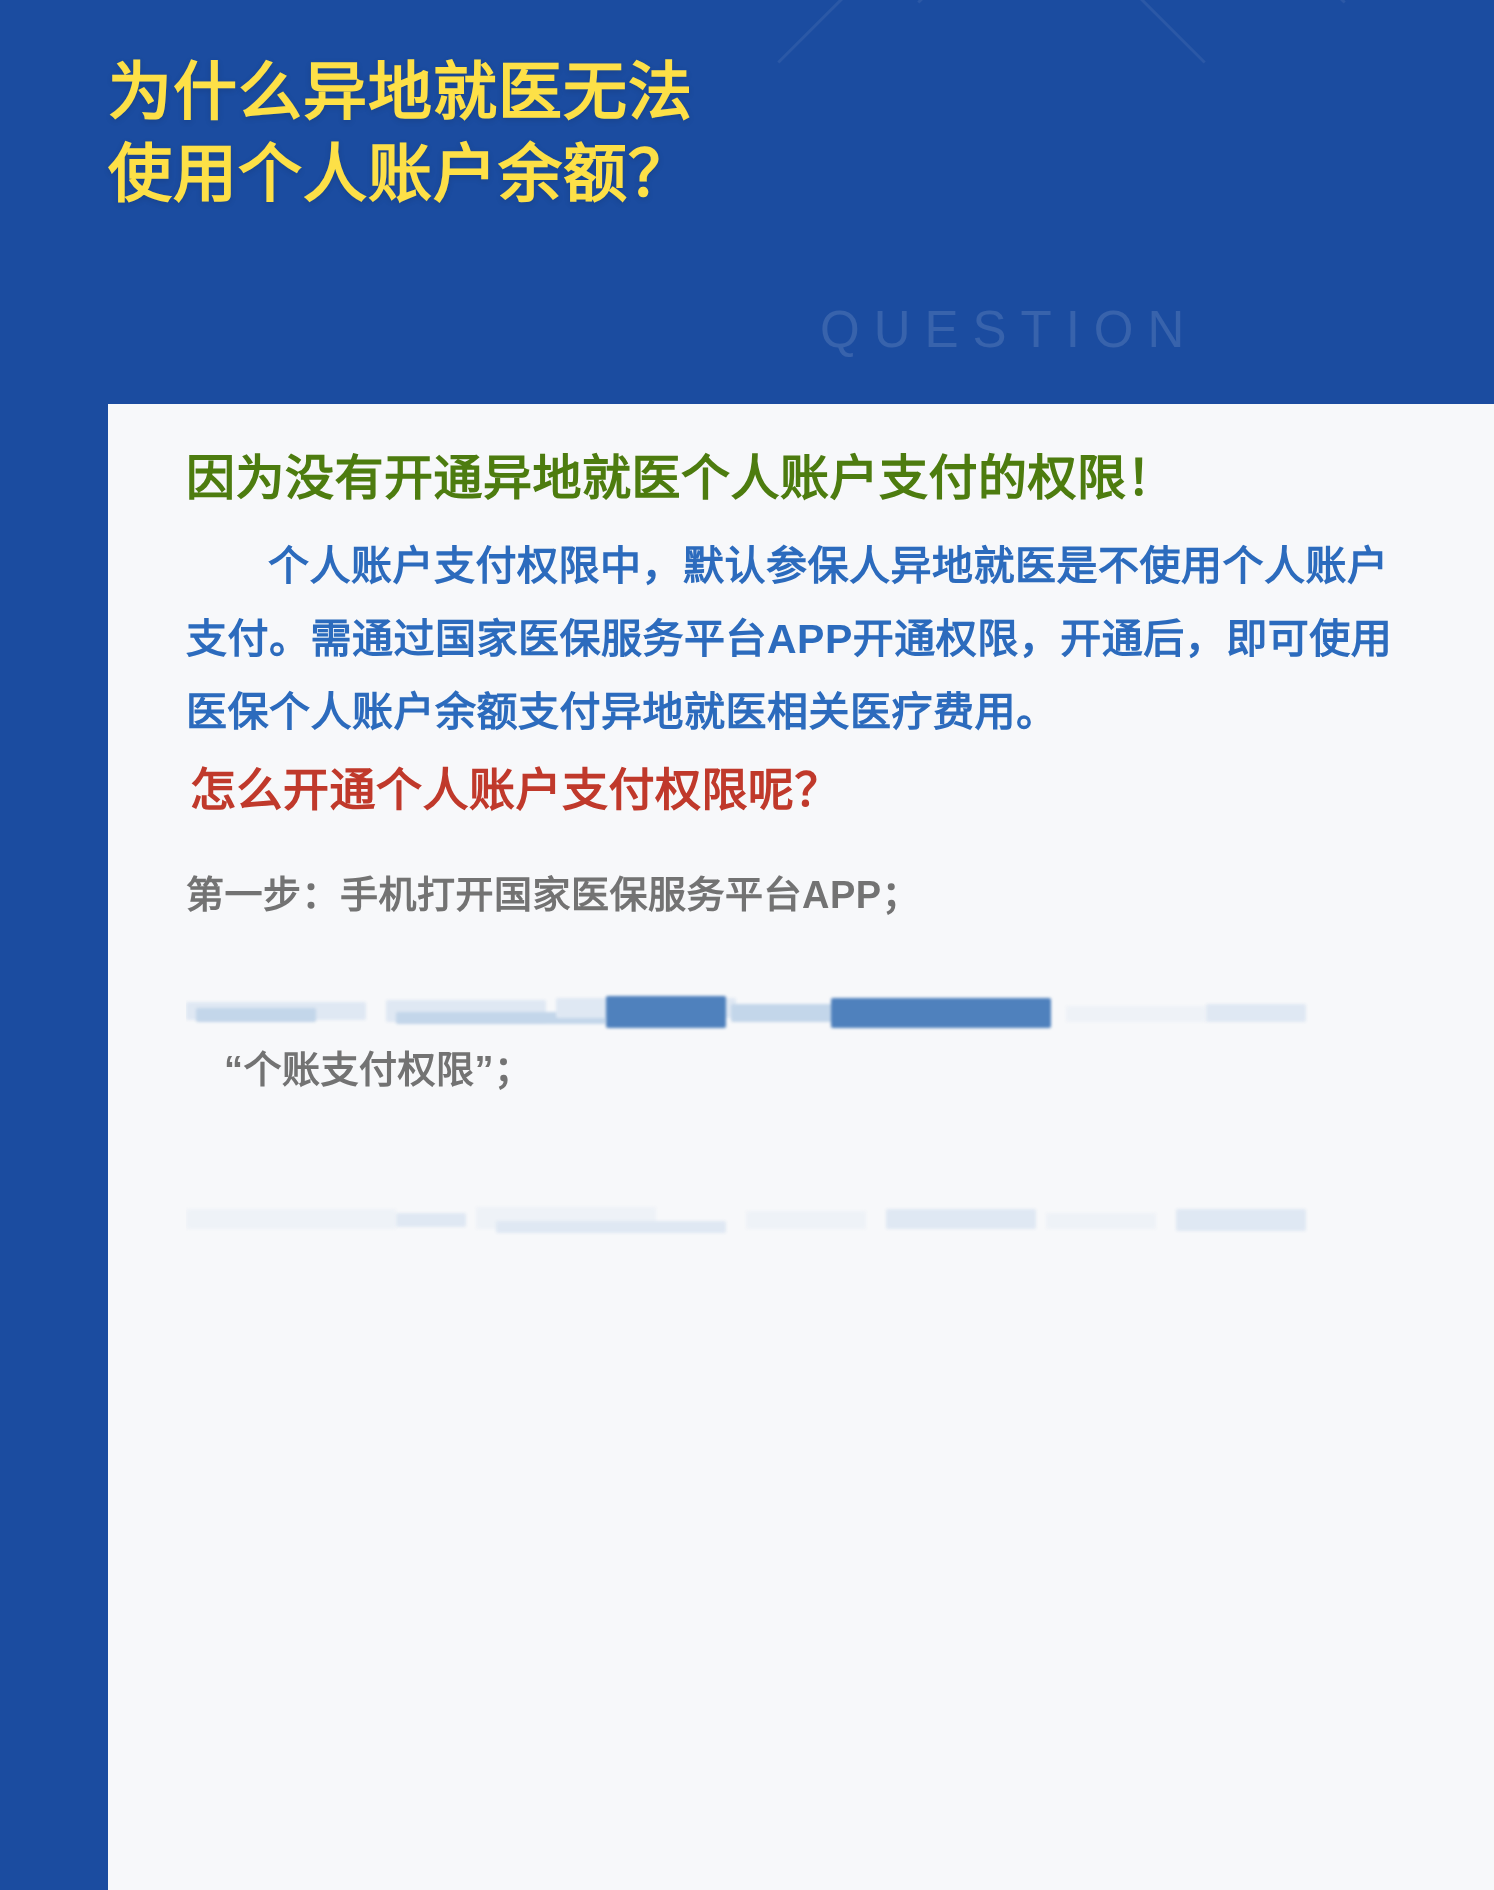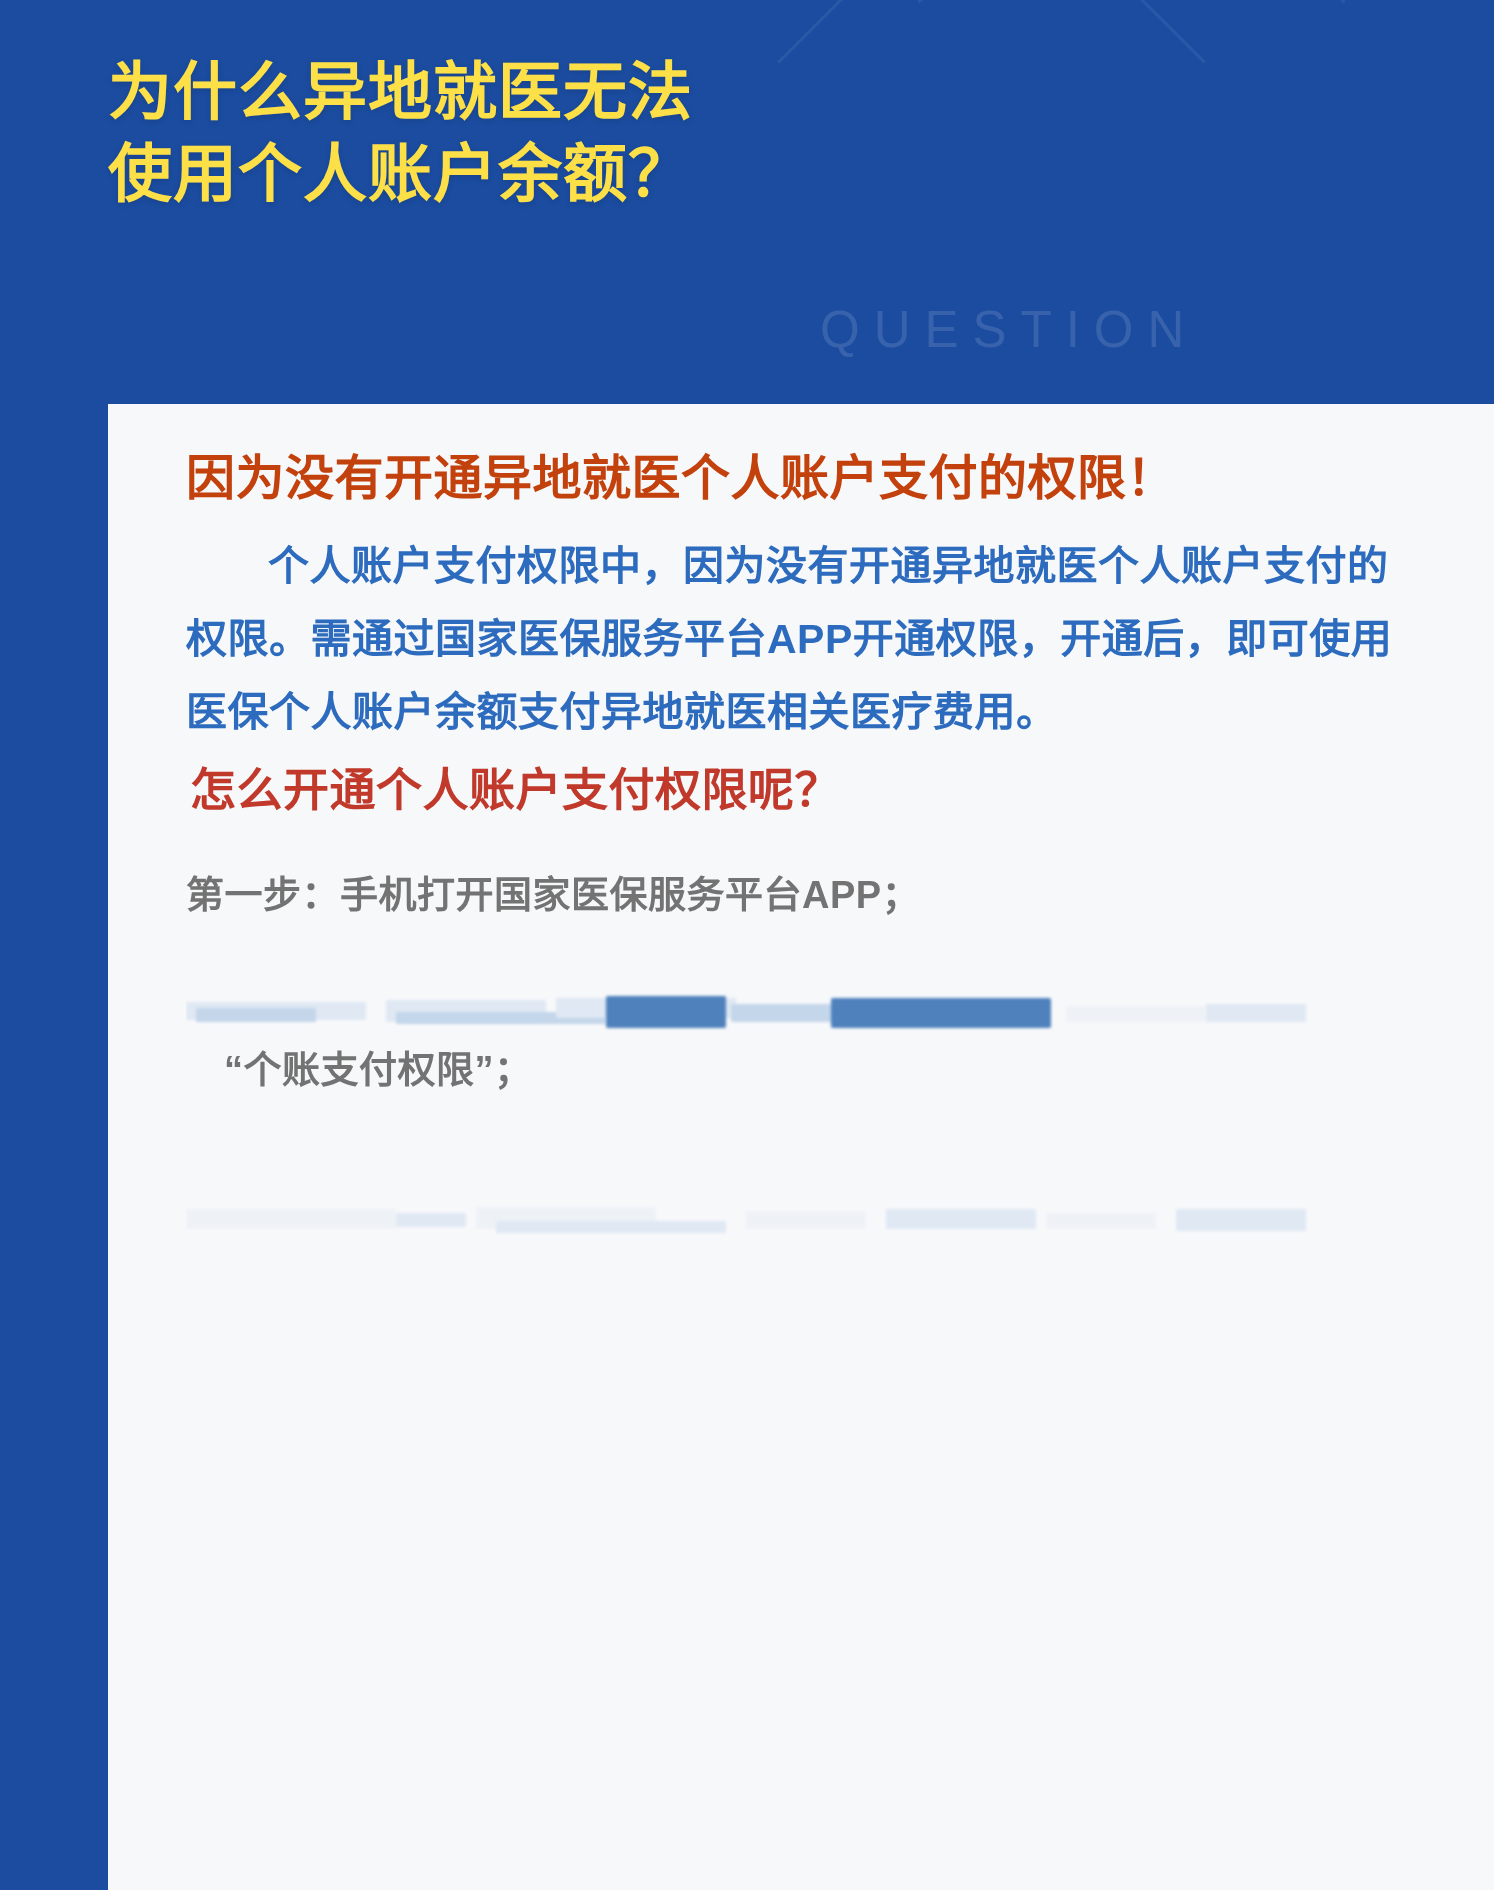--- a/index.html
+++ b/index.html
@@ -70,21 +70,21 @@
     left: 108px;
     top: 404px;
     width: 1386px;
     height: 1486px;
     background: #f7f8fa;
     box-sizing: border-box;
     padding: 42px 70px 0 78px;
   }
 
   .q-answer {
-    color: #c2410c;
+    color: #4d7c0f;
     font-size: 49px;
     font-weight: 700;
     line-height: 1.34;
     margin: 0 0 18px 0;
     letter-spacing: 0.5px;
   }
 
   .body-text {
     color: #2c6bbd;
     font-size: 41px;
@@ -152,21 +152,21 @@
   <h1>
     <span>为什么异地就医无法</span><br>
     <span>使用个人账户余额？</span>
   </h1>
 </div>
 
 <div class="card">
 
   <p class="q-answer">因为没有开通异地就医个人账户支付的权限！</p>
 
-  <p class="body-text">个人账户支付权限中，因为没有开通异地就医个人账户支付的权限。需通过国家医保服务平台APP开通权限，开通后，即可使用医保个人账户余额支付异地就医相关医疗费用。</p>
+  <p class="body-text">个人账户支付权限中，默认参保人异地就医是不使用个人账户支付。需通过国家医保服务平台APP开通权限，开通后，即可使用医保个人账户余额支付异地就医相关医疗费用。</p>
 
   <p class="q-sub">怎么开通个人账户支付权限呢？</p>
 
   <p class="step">第一步：手机打开国家医保服务平台APP；</p>
 
   <div class="spacer-sm"></div>
 
   <div class="redact">
     <span class="r-a" style="left:0px;   top:16px; width:180px; height:18px;"></span>
     <span class="r-b" style="left:10px;  top:22px; width:120px; height:14px;"></span>

